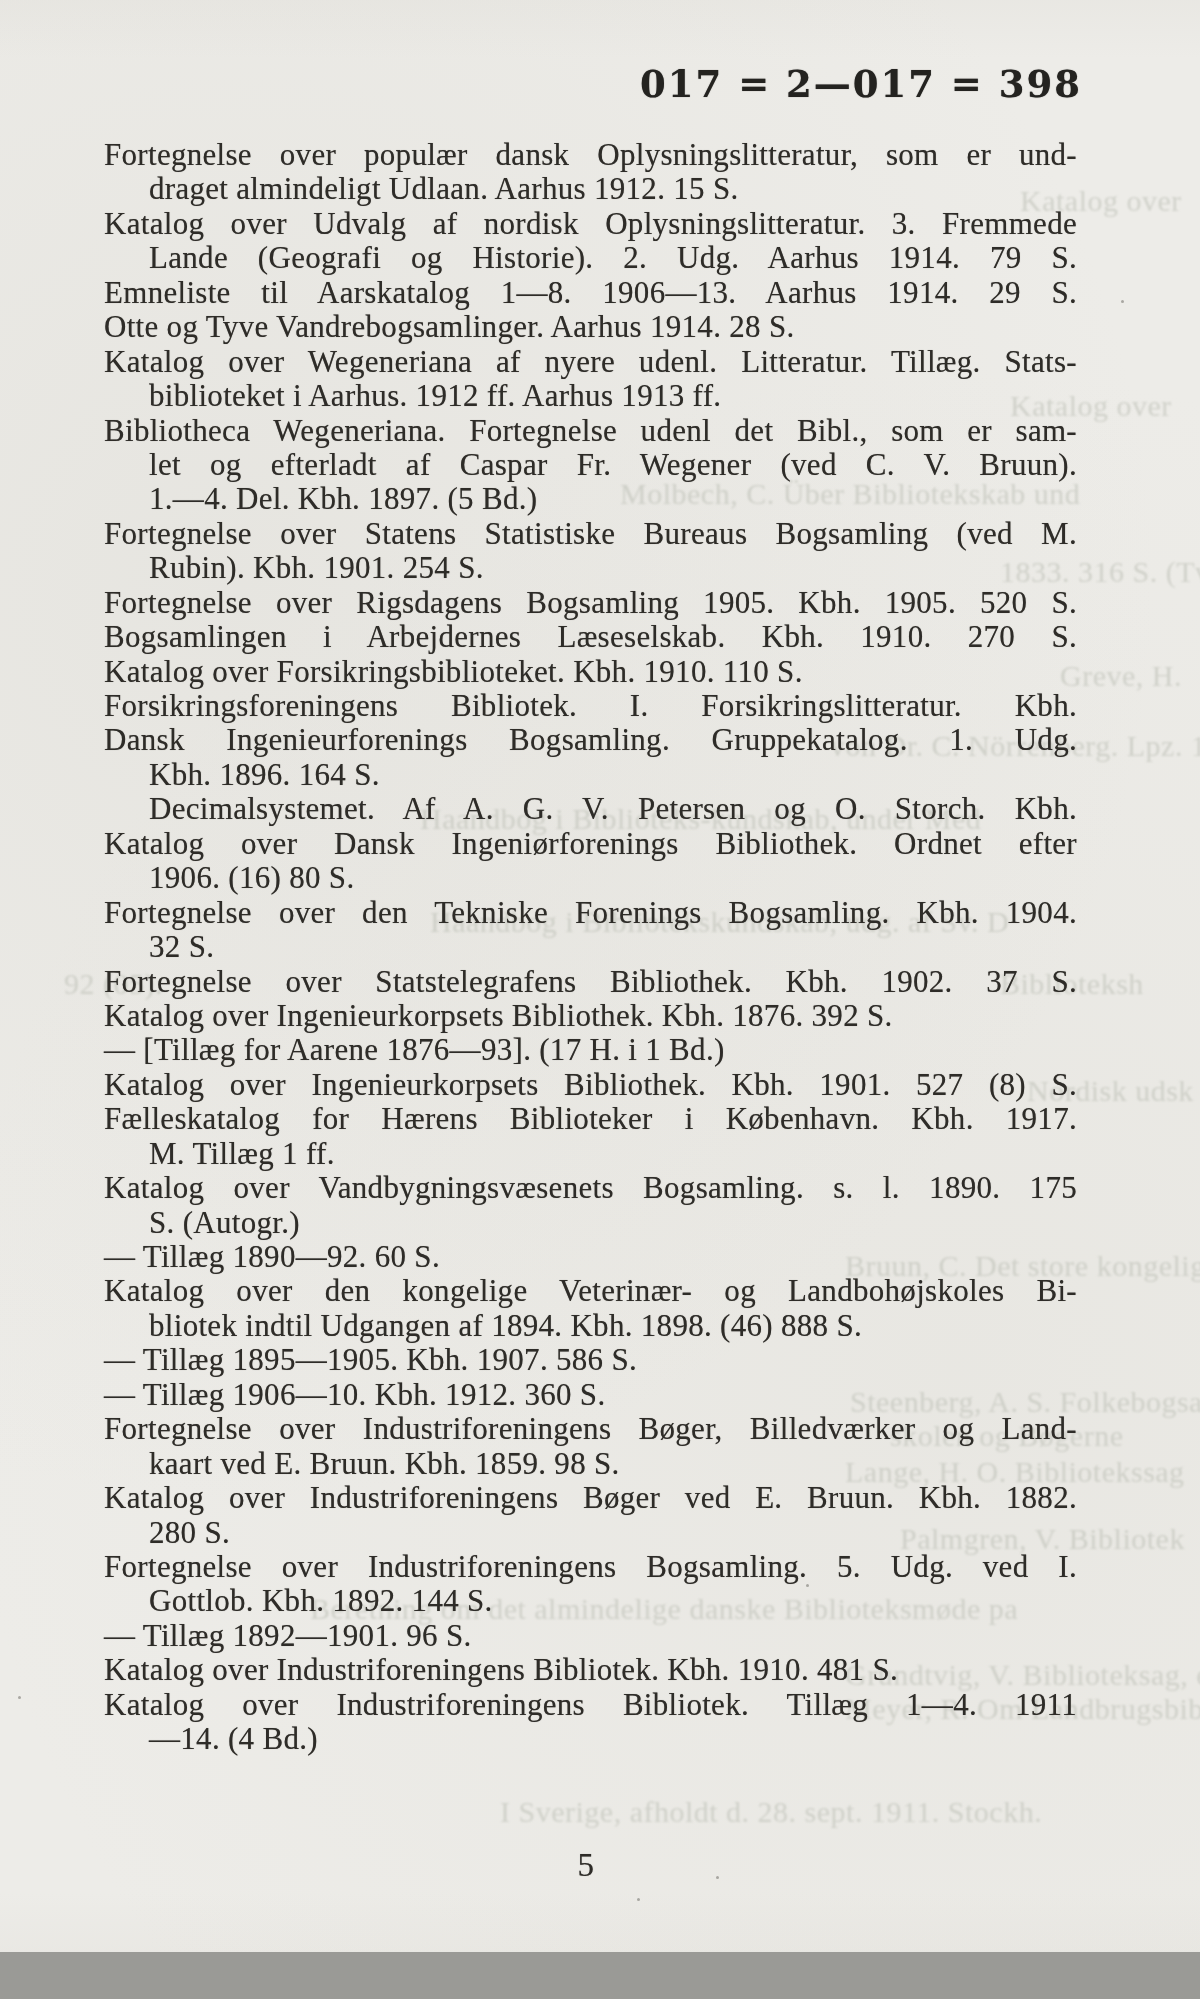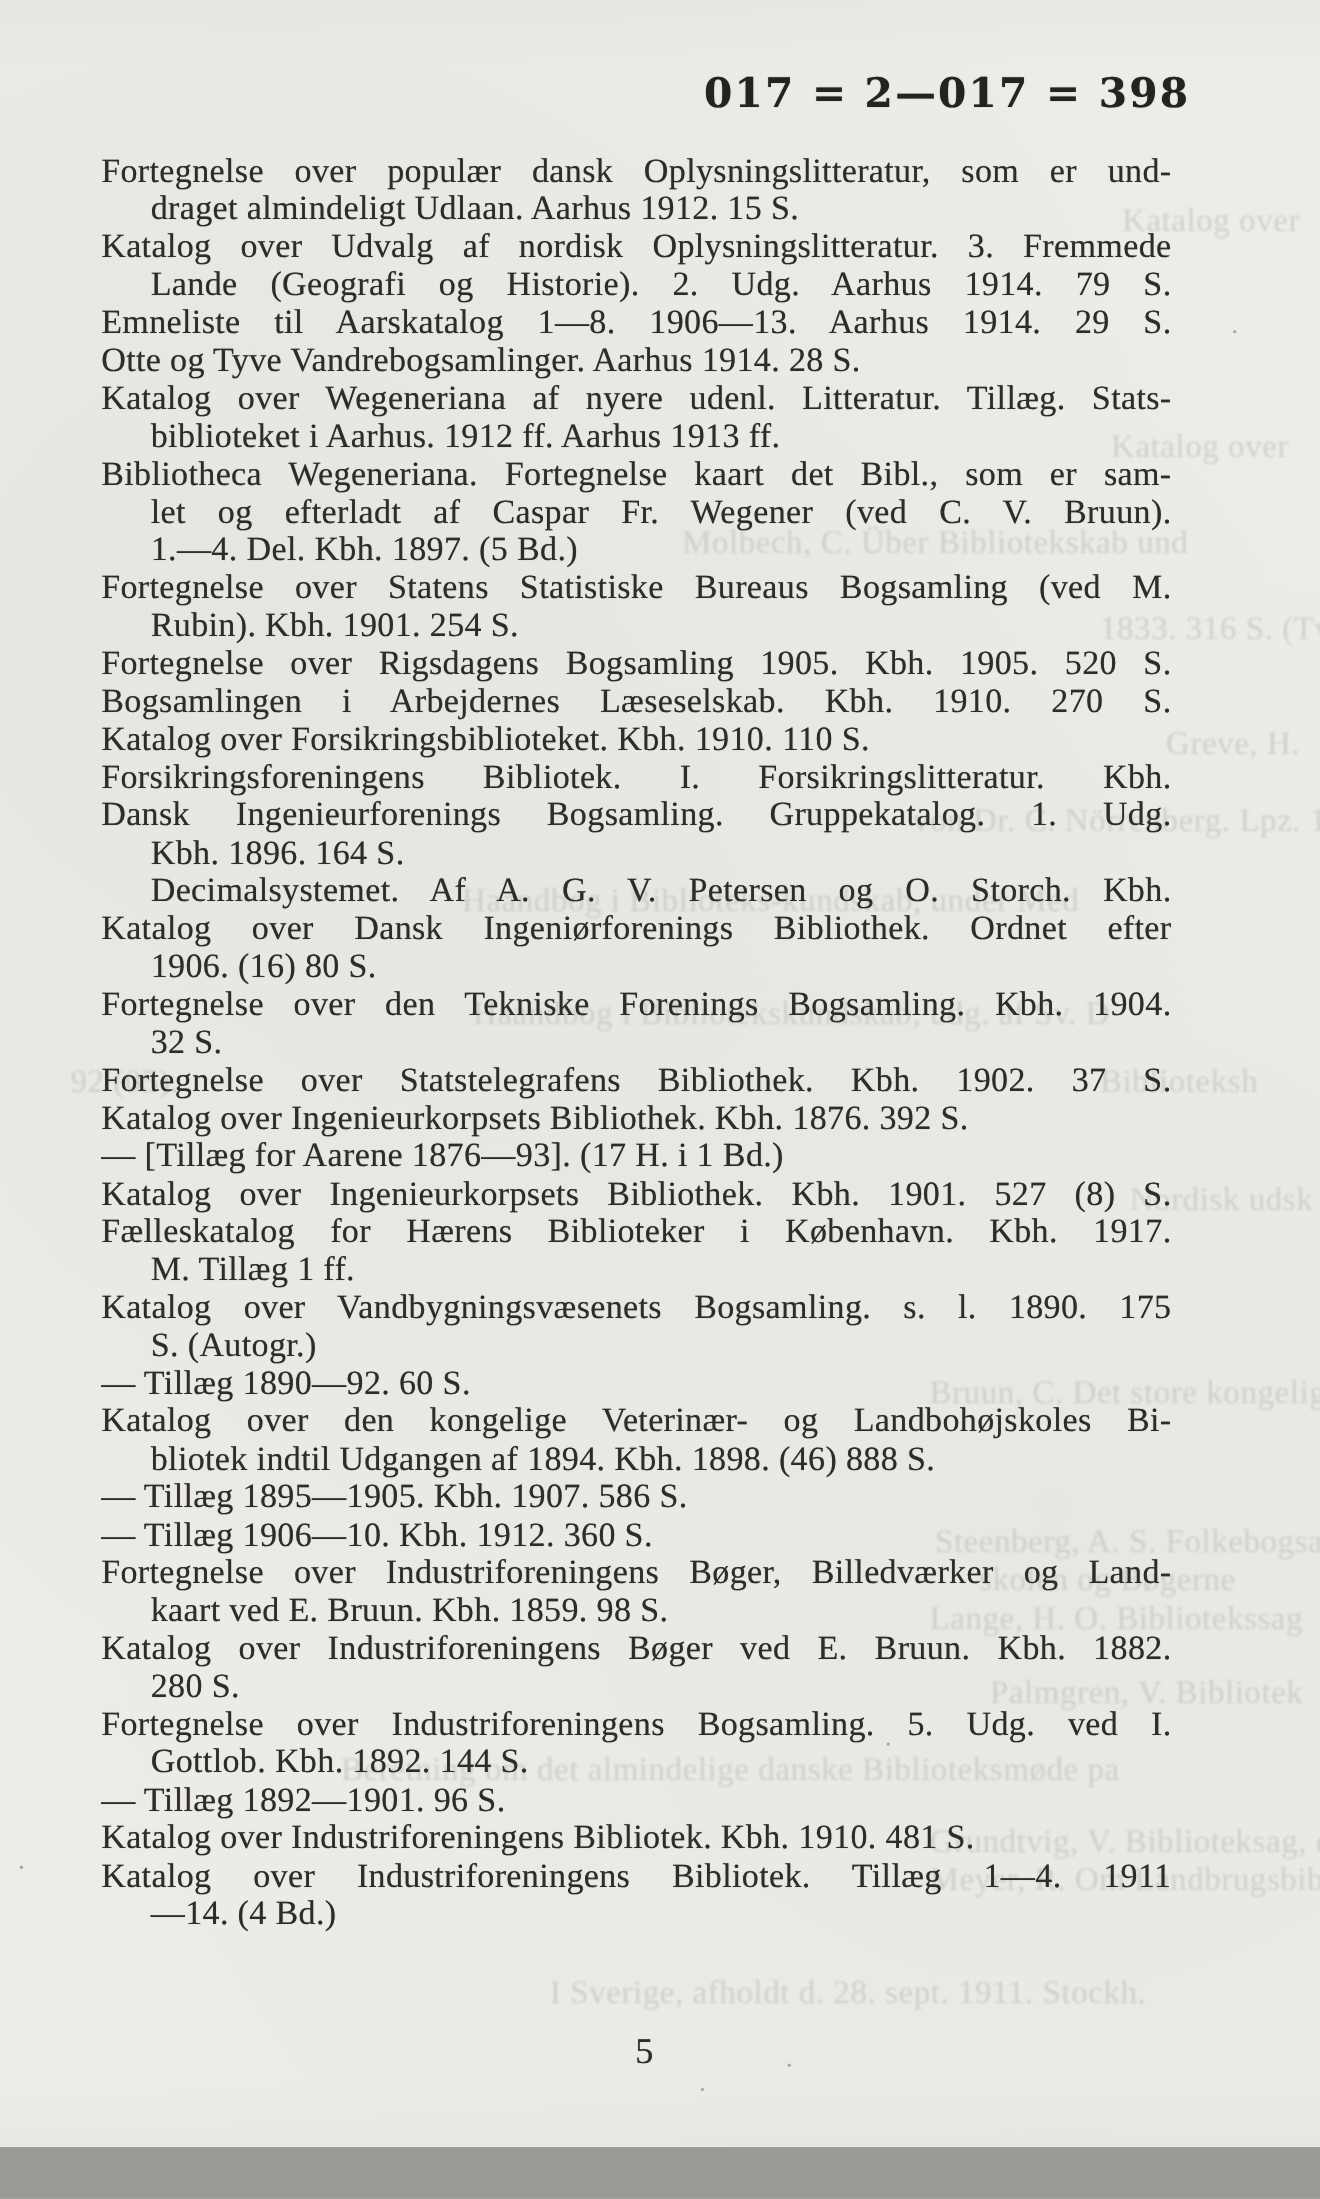--- a/index.html
+++ b/index.html
@@ -35,21 +35,21 @@
     font-family:"DejaVu Serif","Liberation Serif",serif;
     font-weight:700;
     font-size:37px;
     letter-spacing:2px;
     color:#242320;
     text-shadow:0 0 1px rgba(36,35,32,0.55);
     white-space:nowrap;
   }
   .bodytext{
     position:absolute;
-    left:92px;top:138px;
+    left:104px;top:138px;
     width:973px;
     z-index:2;
   }
   .line{
     position:relative;
     height:34.45px;
     line-height:34.45px;
     font-size:31px;
     letter-spacing:0.3px;
     white-space:nowrap;
@@ -114,21 +114,21 @@
   <div class="bodytext">
 
   <div class="line justify">Fortegnelse over populær dansk Oplysningslitteratur, som er und-</div>
       <div class="line indent">draget almindeligt Udlaan. Aarhus 1912. 15 S.</div>
       <div class="line justify">Katalog over Udvalg af nordisk Oplysningslitteratur. 3. Fremmede</div>
       <div class="line indent justify">Lande (Geografi og Historie). 2. Udg. Aarhus 1914. 79 S.</div>
       <div class="line justify">Emneliste til Aarskatalog 1—8. 1906—13. Aarhus 1914. 29 S.</div>
       <div class="line">Otte og Tyve Vandrebogsamlinger. Aarhus 1914. 28 S.</div>
       <div class="line justify">Katalog over Wegeneriana af nyere udenl. Litteratur. Tillæg. Stats-</div>
       <div class="line indent">biblioteket i Aarhus. 1912 ff. Aarhus 1913 ff.</div>
-      <div class="line justify">Bibliotheca Wegeneriana. Fortegnelse kaart det Bibl., som er sam-</div>
+      <div class="line justify">Bibliotheca Wegeneriana. Fortegnelse udenl det Bibl., som er sam-</div>
       <div class="line indent justify">let og efterladt af Caspar Fr. Wegener (ved C. V. Bruun).</div>
       <div class="line indent">1.—4. Del. Kbh. 1897. (5 Bd.)</div>
       <div class="line justify">Fortegnelse over Statens Statistiske Bureaus Bogsamling (ved M.</div>
       <div class="line indent">Rubin). Kbh. 1901. 254 S.</div>
       <div class="line justify">Fortegnelse over Rigsdagens Bogsamling 1905. Kbh. 1905. 520 S.</div>
       <div class="line justify">Bogsamlingen i Arbejdernes Læseselskab. Kbh. 1910. 270 S.</div>
       <div class="line">Katalog over Forsikringsbiblioteket. Kbh. 1910. 110 S.</div>
       <div class="line justify">Forsikringsforeningens Bibliotek. I. Forsikringslitteratur. Kbh.</div>
       <div class="line justify">Dansk Ingenieurforenings Bogsamling. Gruppekatalog. 1. Udg.</div>
       <div class="line indent">Kbh. 1896. 164 S.</div>

